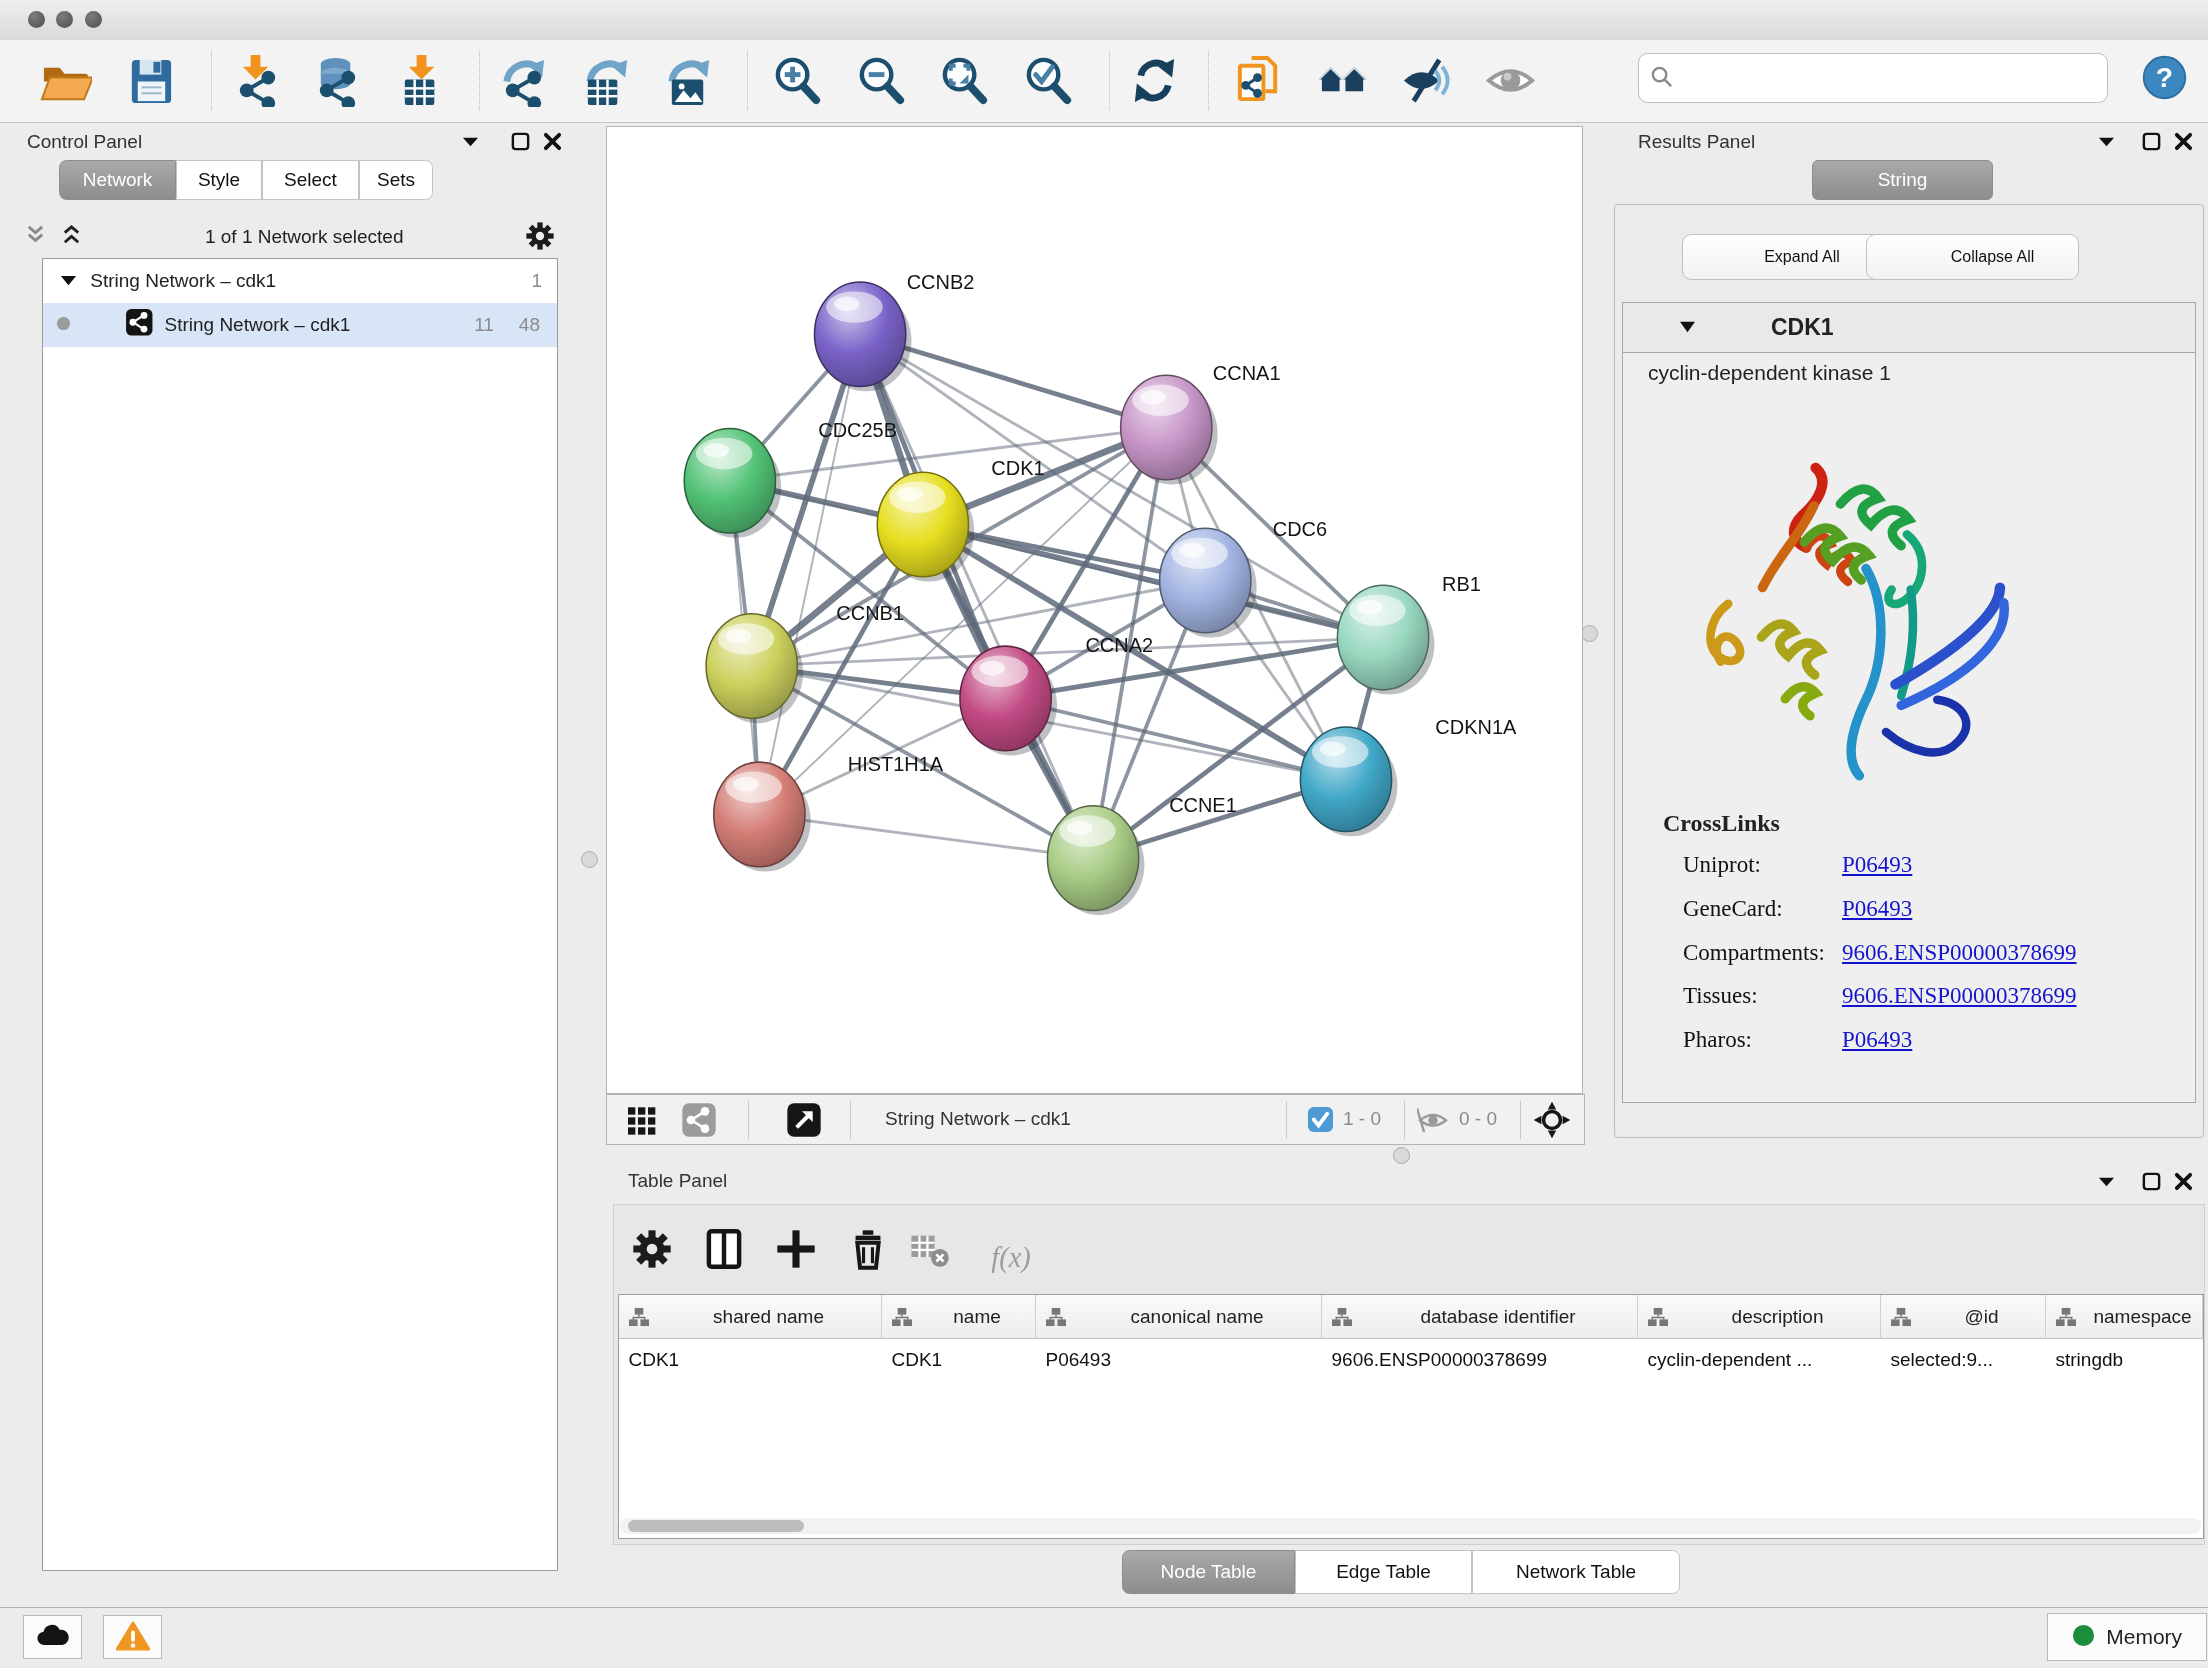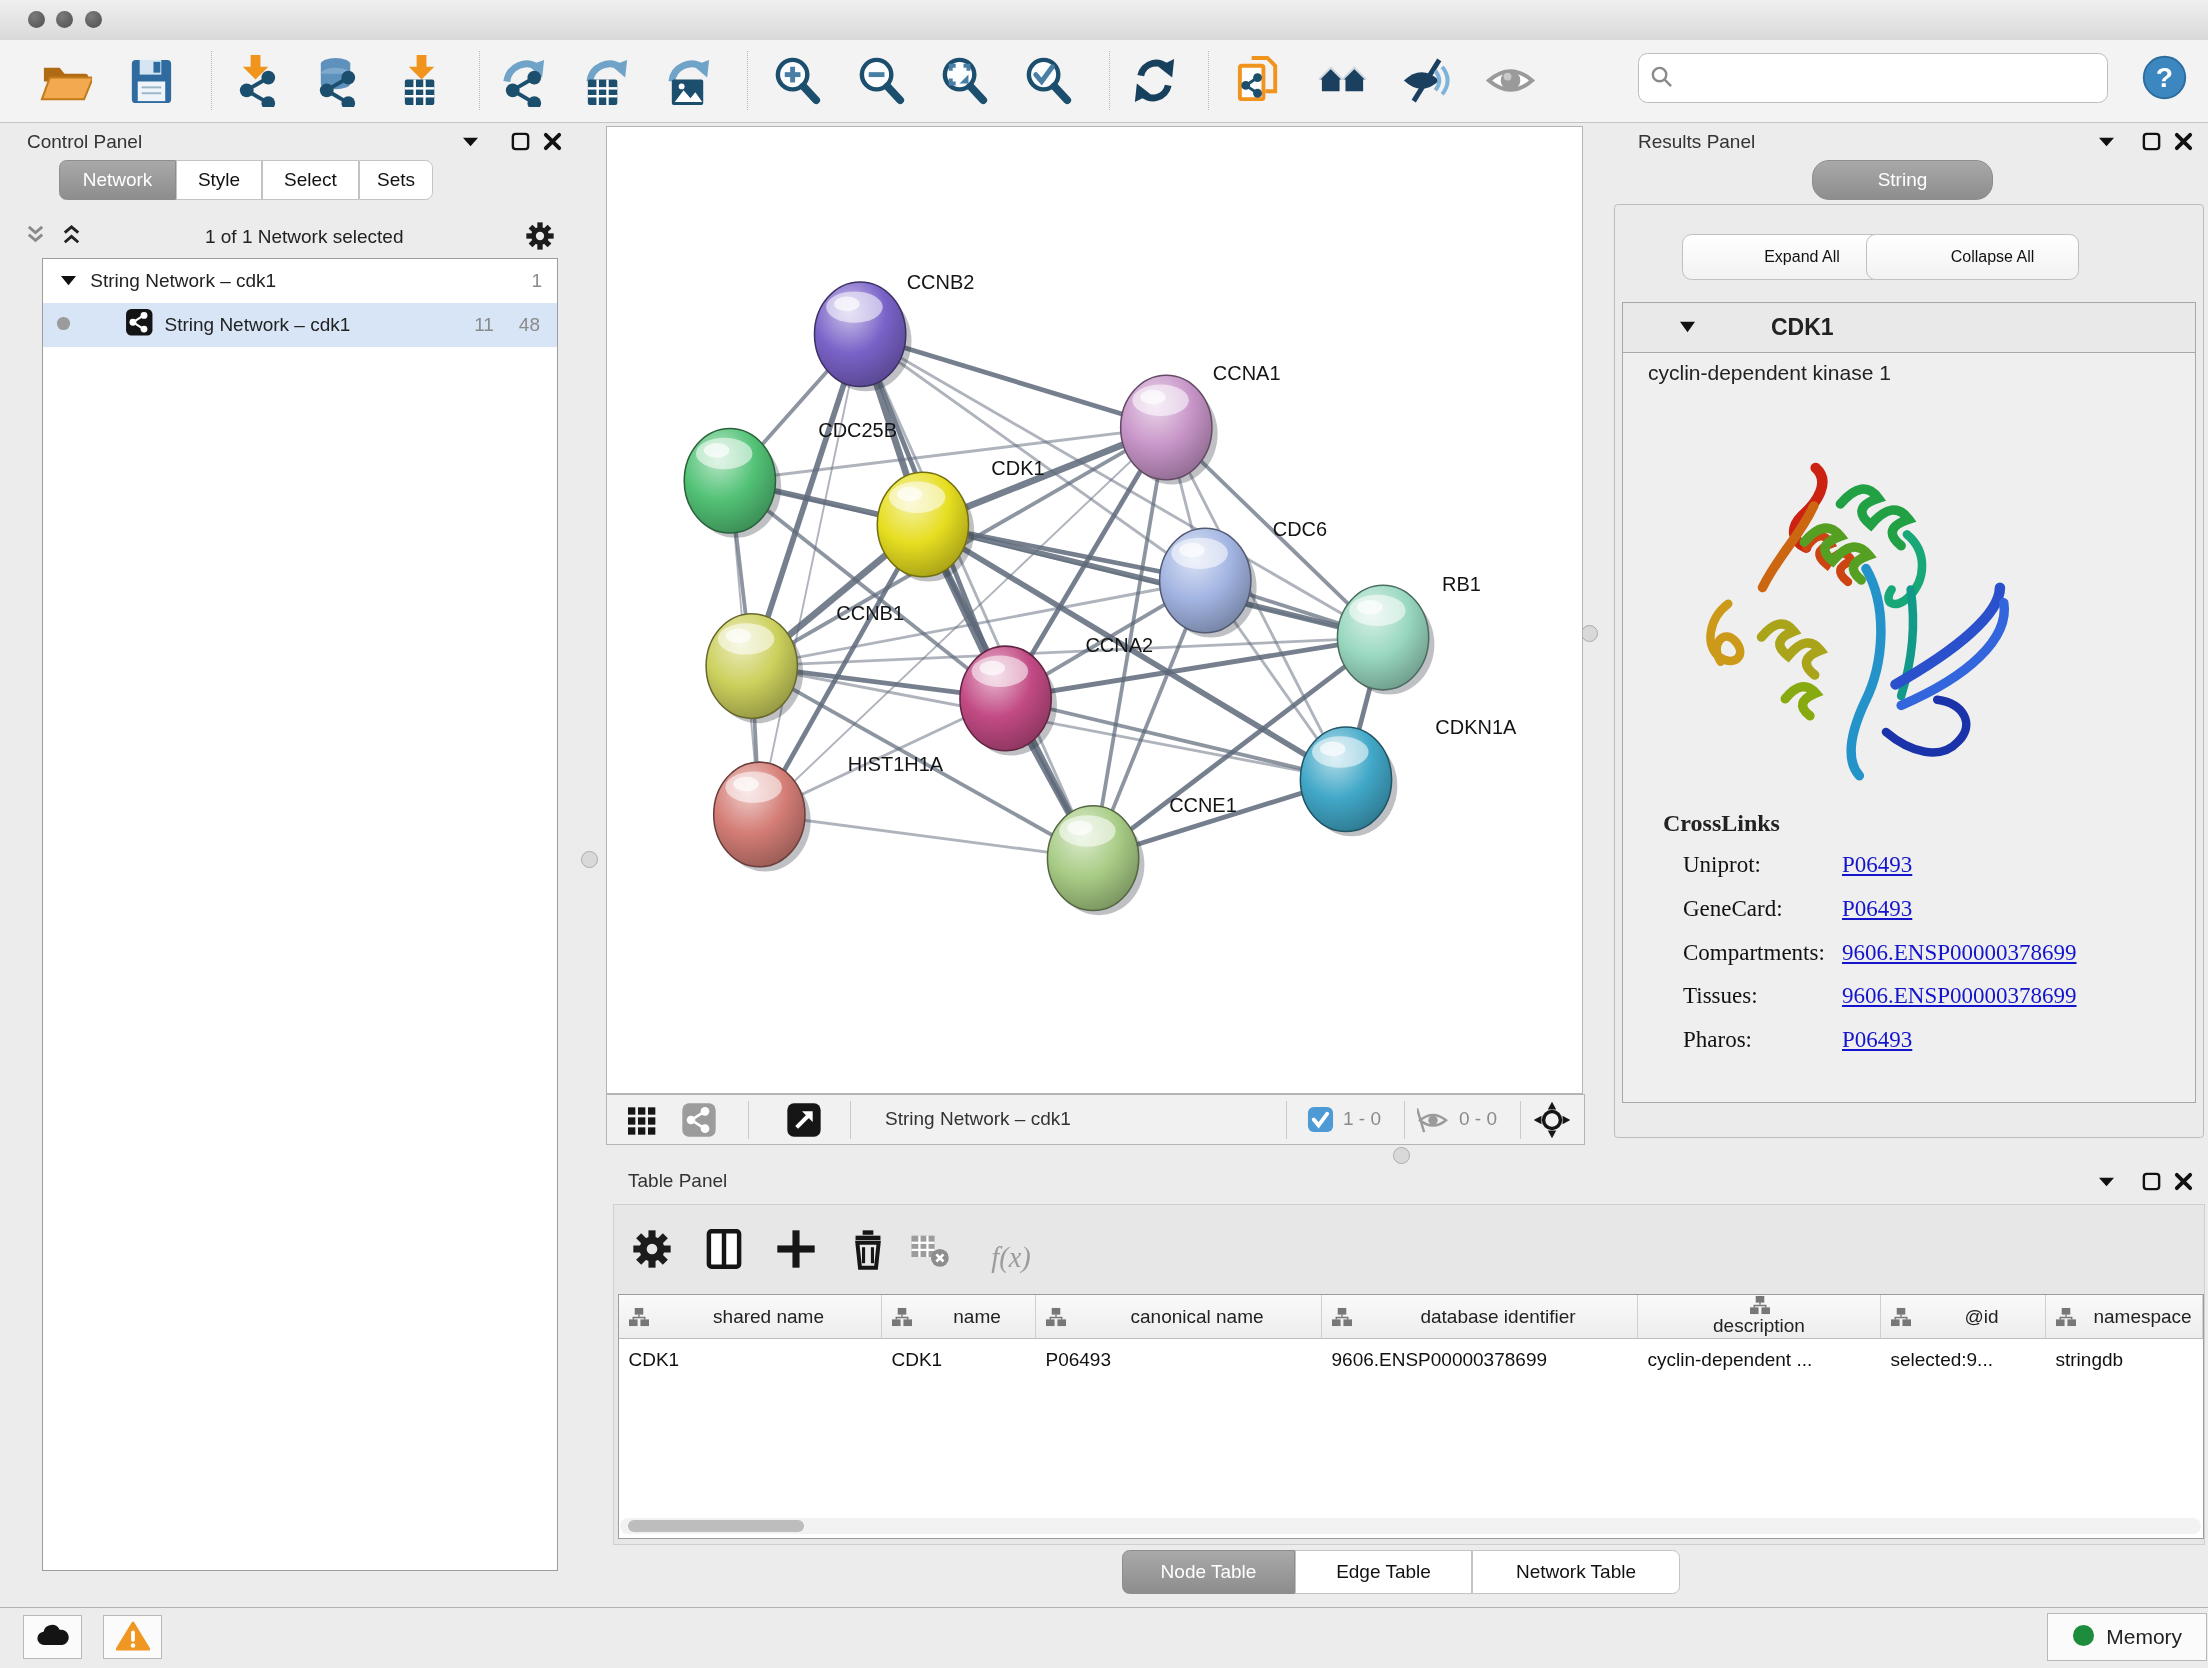--- a/index.html
+++ b/index.html
@@ -706,21 +706,21 @@
 <div class="abs" style="left:2096px;top:133px"><svg width="21" height="17" viewBox="0 0 22 18">
       <polygon points="3,5 19,5 11,14" fill="#111"></polygon>
     </svg></div>
 <div class="abs" style="left:2141px;top:131px"><svg width="21" height="21" viewBox="0 0 22 22">
       <rect x="3" y="3" width="16" height="16" rx="3" fill="none" stroke="#111" stroke-width="2.5"></rect>
     </svg></div>
 <div class="abs" style="left:2173px;top:131px"><svg width="21" height="21" viewBox="0 0 22 22">
       <path d="M4,4 L18,18 M18,4 L4,18" stroke="#111" stroke-width="4" stroke-linecap="round"></path>
     </svg></div>
 
-<div class="abs tab sel" style="left:1812px;top:160px;width:181px;border-radius:17px">String</div>
+<div class="abs tab sel" style="left:1812px;top:160px;width:181px;border-radius:6px">String</div>
 
 <div id="rp-box" class="abs"></div>
 <div class="abs btn" style="left:1682px;top:234px;width:158px;height:44px">Expand All</div>
 <div class="abs btn" style="left:1866px;top:234px;width:171px;height:44px">Collapse All</div>
 
 <div id="cdk1-box" class="abs"></div>
 <div id="cdk1-head" class="abs">
   <span style="margin:0 17px 0 55px"><svg width="19" height="15" viewBox="0 0 20 16">
         <polygon points="2,3 18,3 10,14" fill="#111"></polygon>
       </svg></span>
@@ -837,21 +837,21 @@
       </div>
       <div class="th" style="width: 316px;">
         <svg width="20" height="20" viewBox="0 0 21 21" style="margin:0 7.6px 0 9.5px;flex:none">
           <rect x="6" y="1" width="9" height="7" fill="#777"></rect>
           <rect x="0" y="13" width="9" height="7" fill="#777"></rect>
           <rect x="12" y="13" width="9" height="7" fill="#777"></rect>
           <path d="M10.5,8 v2 M4.5,13 v-2 h12 v2" stroke="#777" stroke-width="1.6" fill="none"></path>
         </svg>
         <span style="flex:1;text-align:center;overflow:hidden">database identifier</span>
       </div>
-      <div class="th" style="width: 243px; flex-direction: column;">
+      <div class="th" style="width: 243px;">
         <svg width="20" height="20" viewBox="0 0 21 21" style="margin:0 7.6px 0 9.5px;flex:none">
           <rect x="6" y="1" width="9" height="7" fill="#777"></rect>
           <rect x="0" y="13" width="9" height="7" fill="#777"></rect>
           <rect x="12" y="13" width="9" height="7" fill="#777"></rect>
           <path d="M10.5,8 v2 M4.5,13 v-2 h12 v2" stroke="#777" stroke-width="1.6" fill="none"></path>
         </svg>
         <span style="flex:1;text-align:center;overflow:hidden">description</span>
       </div>
       <div class="th" style="width: 165px;">
         <svg width="20" height="20" viewBox="0 0 21 21" style="margin:0 7.6px 0 9.5px;flex:none">

